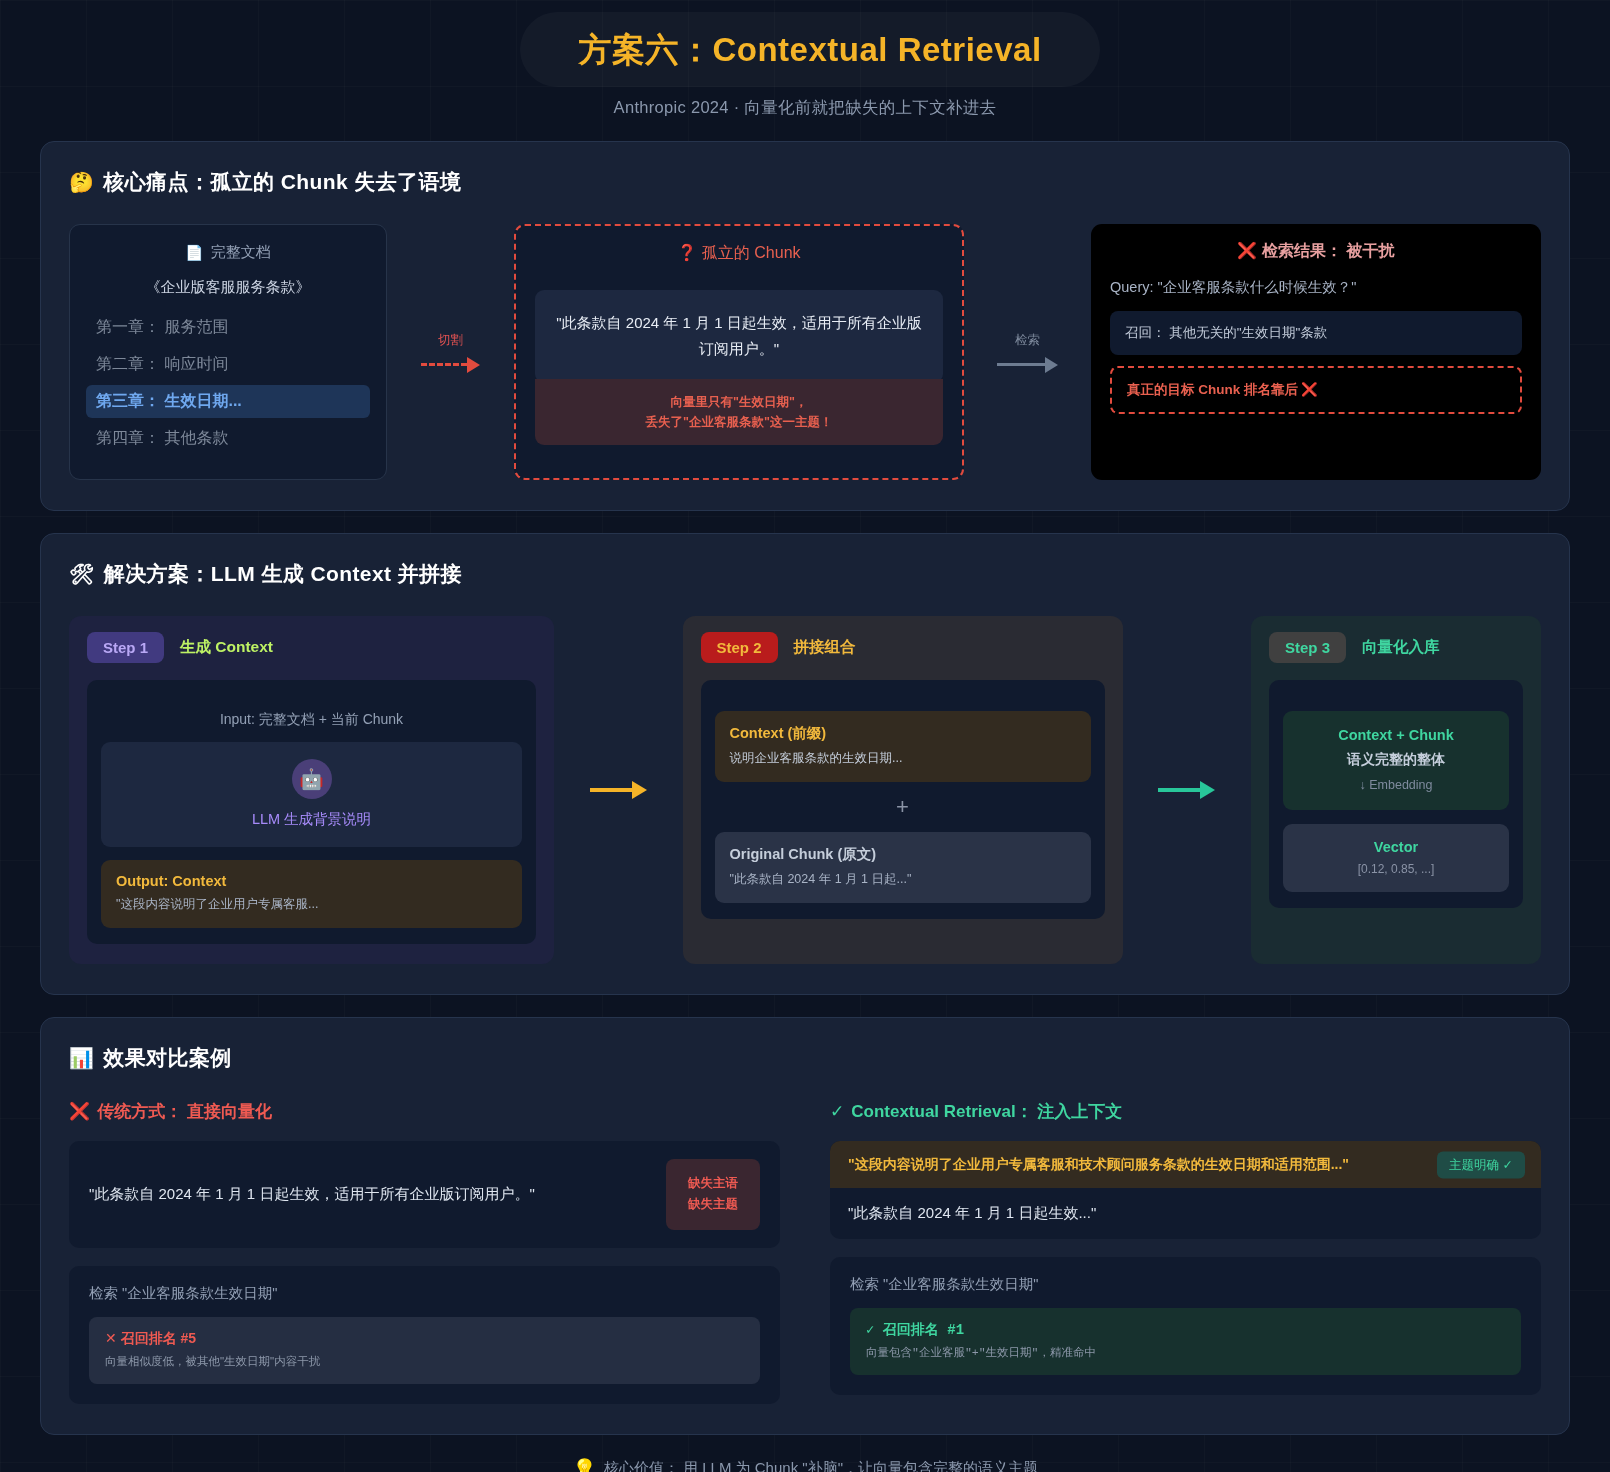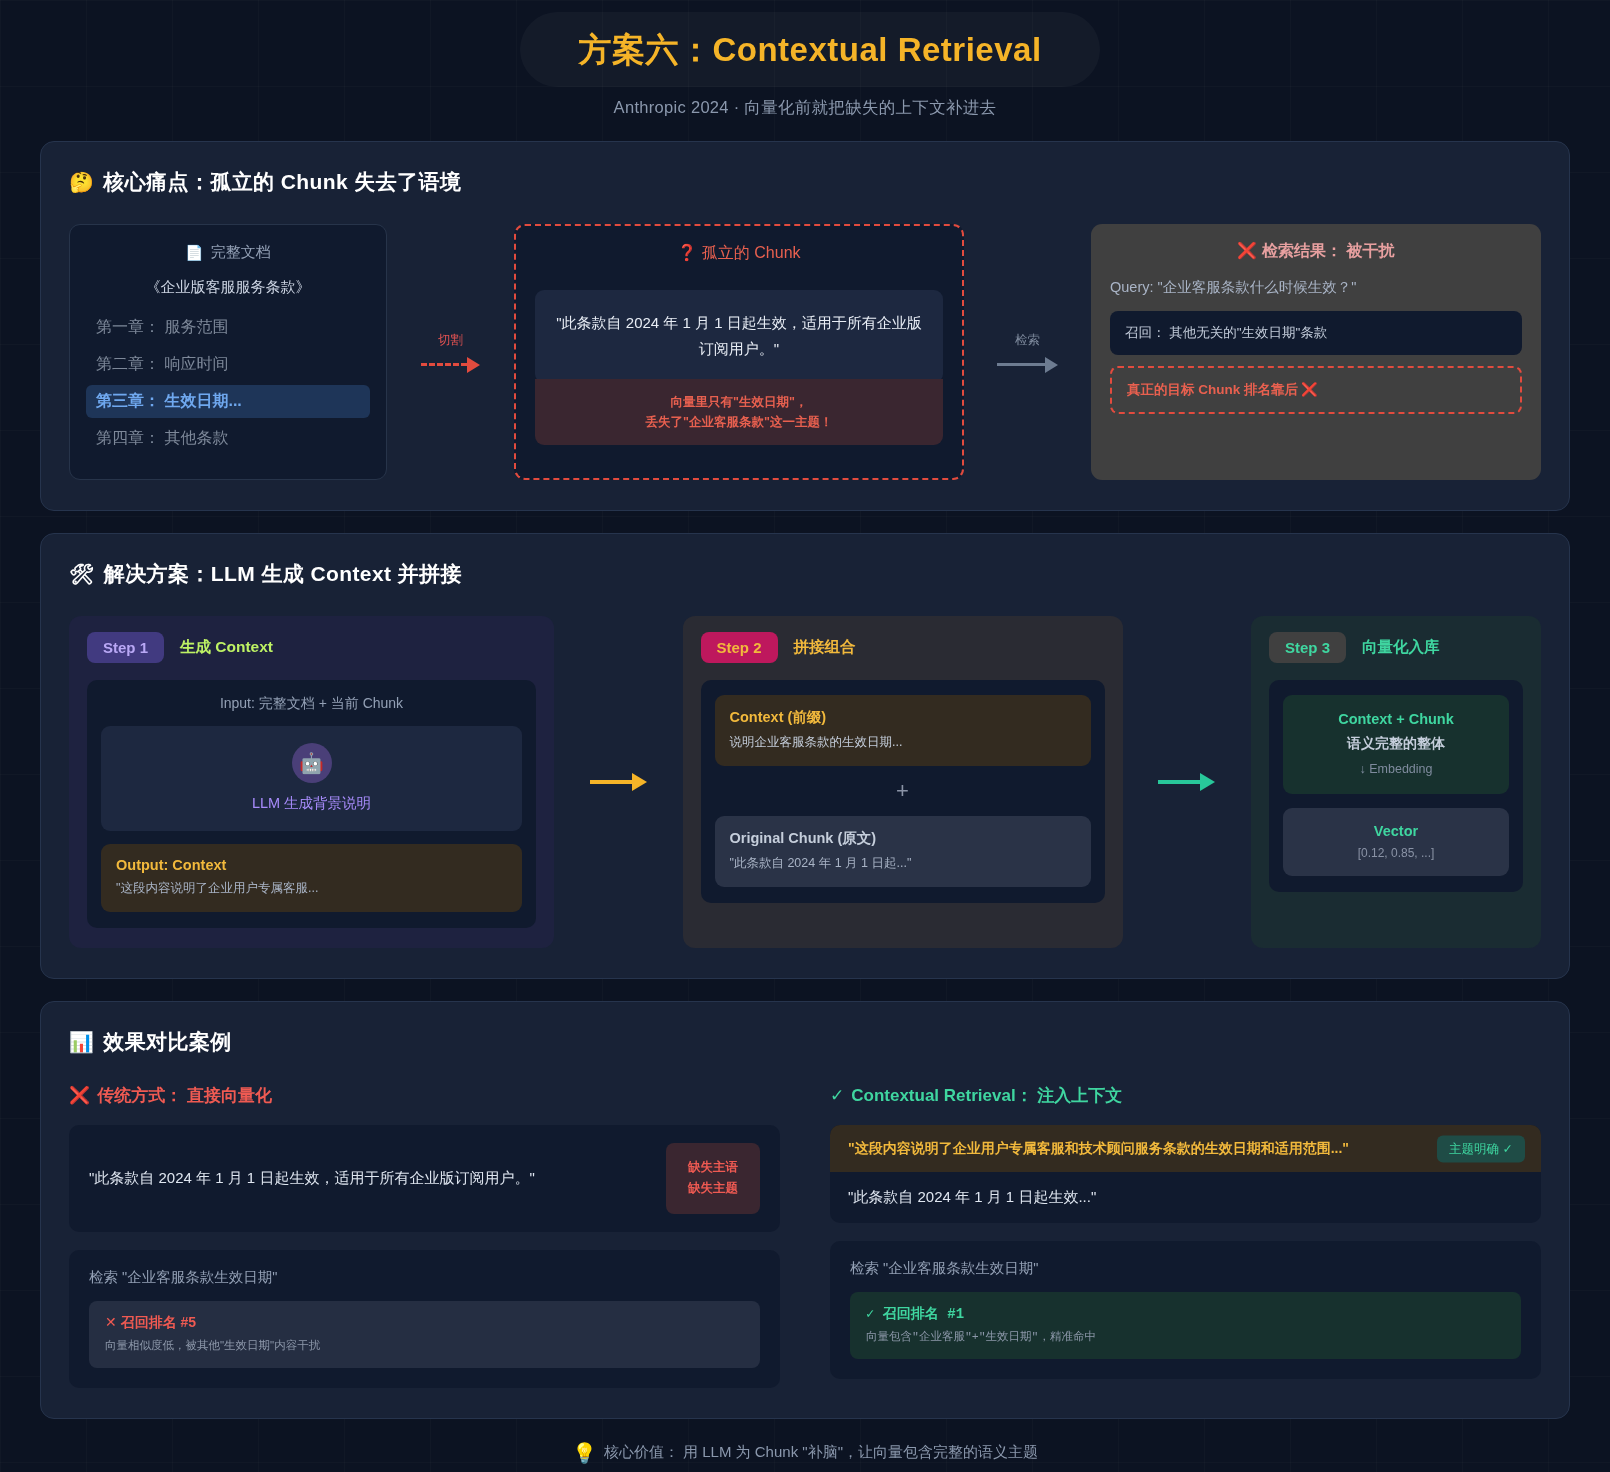--- a/index.html
+++ b/index.html
@@ -80,21 +80,21 @@
     background: #1d2840; border-radius: 9px; padding: 20px 16px;
     color: #e8edf5; font-size: 15px; text-align: center; line-height: 1.75;
   }
   .chunk-warn {
     background: #3a2630; border-radius: 0 0 9px 9px; padding: 13px 10px; margin-top: -4px;
     color: #e8604f; font-size: 12.5px; text-align: center; line-height: 1.6; font-weight: bold;
   }
 
   .result-card {
     width: 450px;
-    background: #404040;
+    background: #000000;
     border-radius: 11px;
     padding: 17px 19px 20px;
   }
   .result-head { text-align: center; color: #e8a0a0; font-size: 16px; font-weight: bold; margin-bottom: 16px; }
   .result-query { color: #a9b4c6; font-size: 14.5px; margin-bottom: 14px; }
   .result-item {
     background: #101a2e; border-radius: 8px; padding: 13px 15px;
     color: #c3ccda; font-size: 13.5px; margin-bottom: 11px;
   }
   .result-item.bad {
@@ -104,26 +104,26 @@
 
   
   .steps-row { display: flex; align-items: stretch; }
   .step-card { border-radius: 12px; padding: 16px 18px 20px; }
   .step-1 { width: 485px; background: #1e2240; }
   .step-2 { width: 440px; background: #2a2b33; }
   .step-3 { width: 290px; background: #1a2c32; }
   .step-head { display: flex; align-items: center; gap: 16px; margin-bottom: 17px; }
   .step-badge { border-radius: 8px; padding: 7px 16px; font-size: 15px; font-weight: bold; }
   .b1 { background: #413a80; color: #b9a8f5; }
-  .b2 { background: #be185d; color: #f2b93c; }
+  .b2 { background: #b91c1c; color: #f2b93c; }
   .b3 { background: #404040; color: #3fd6a0; }
   .step-name { font-size: 15.5px; font-weight: bold; }
   .n1 { color: #bef264; } .n2 { color: #f2b93c; } .n3 { color: #3fd6a0; }
 
-  .inner-dark { background: #101a2e; border-radius: 10px; padding: 15px 14px 16px; }
+  .inner-dark { background: #101a2e; border-radius: 10px; padding: 31px 14px 16px; }
   .inp-label { text-align: center; color: #93a0b5; font-size: 14px; margin-bottom: 13px; }
   .llm-box { background: #1d2840; border-radius: 9px; padding: 17px 10px 18px; text-align: center; }
   .llm-avatar {
     width: 40px; height: 40px; border-radius: 50%; background: #4a3f78;
     margin: 0 auto 11px; display: flex; align-items: center; justify-content: center; font-size: 20px;
   }
   .llm-text { color: #a78bfa; font-size: 14.5px; }
   .out-box { background: #332b20; border-radius: 9px; padding: 13px 15px 15px; margin-top: 13px; }
   .out-title { color: #f2b93c; font-size: 14.5px; font-weight: bold; margin-bottom: 7px; }
   .out-text { color: #a9b4c6; font-size: 12.5px; }

